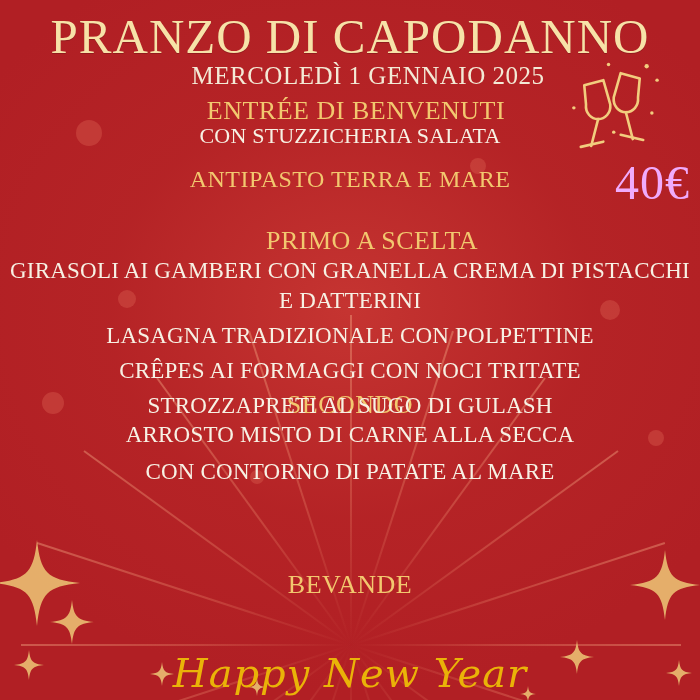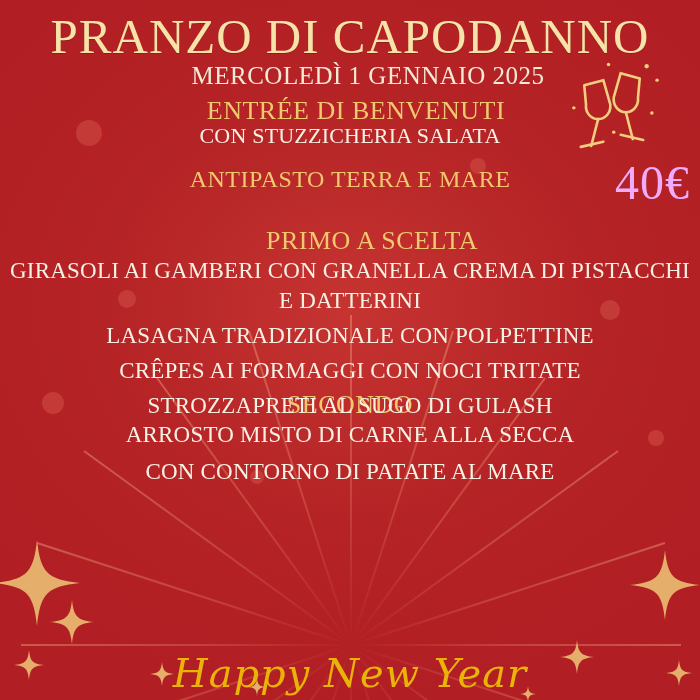--- a/index.html
+++ b/index.html
@@ -255,15 +255,16 @@
     <div class="line big">LASAGNA TRADIZIONALE CON POLPETTINE</div>
     <div class="line big">CRÊPES AI FORMAGGI CON NOCI TRITATE</div>
     <div class="line big">STROZZAPRETI AL SUGO DI GULASH</div>
   </div>
   <div class="row" id="secondo-list">
     <div class="line big">ARROSTO MISTO DI CARNE ALLA SECCA</div>
     <div class="line big">CON CONTORNO DI PATATE AL MARE</div>
   </div>
 
 
+  <div class="row section-head" id="bevande-head">BEVANDE</div>
 
   <div class="hny">Happy New Year</div>
 </div>
 
 </body></html>

